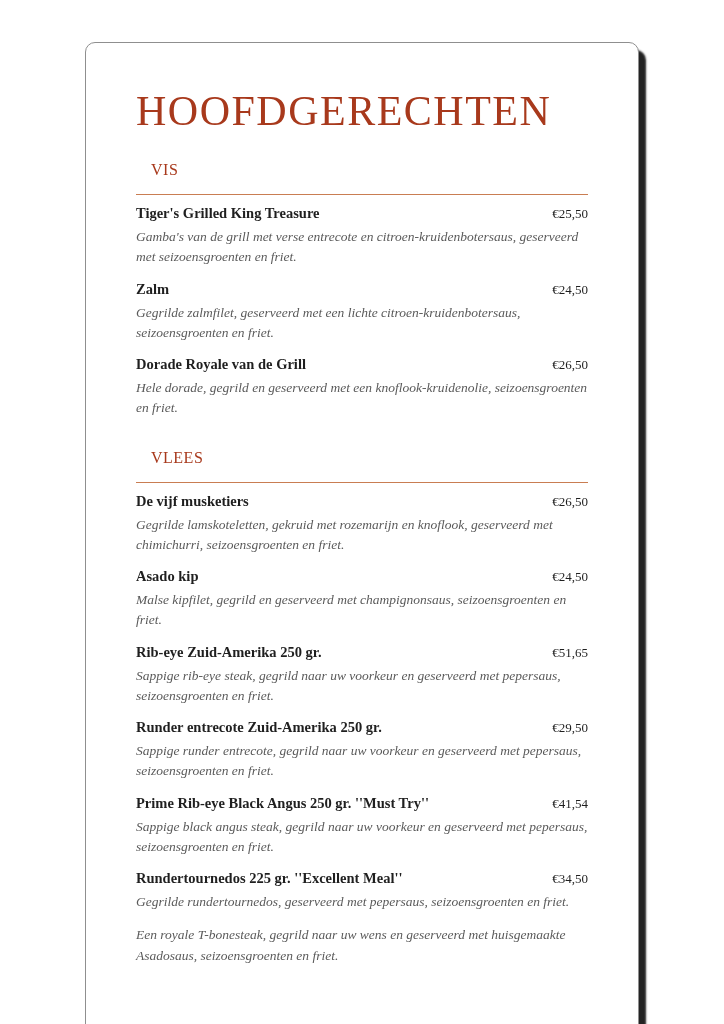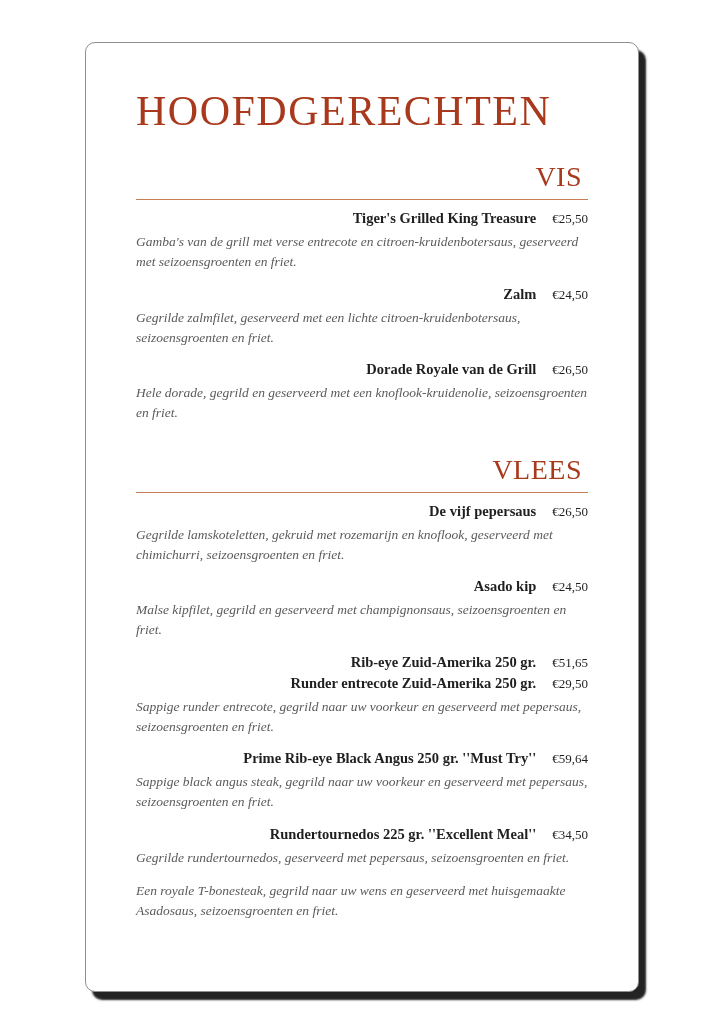--- a/index.html
+++ b/index.html
@@ -29,38 +29,37 @@
     margin:0 0 26px 0;
     font-size:42px;
     font-weight:400;
     letter-spacing:1.5px;
     color:var(--accent);
   }
   .menu-section{
     margin-bottom:30px;
   }
   .section-title{
-    margin:6px;
-    font-size:28px;
+    margin:15px;
+    font-size:16px;
     font-weight:400;
     letter-spacing:0.5px;
     color:var(--accent);
-    text-align:right;
   }
   .section-rule{
     border:none;
     border-top:1px solid var(--rule);
     margin:4px 0 10px 0;
   }
   .menu-item{
     margin-bottom:4px;
   }
   .item-row{
     display:flex;
-    justify-content:flex-end;
+    justify-content:space-between;
     align-items:baseline;
     gap:16px;
   }
   .item-name{
     font-size:14.5px;
     font-weight:700;
     color:var(--ink);
   }
   .item-price{
     font-size:13px;
@@ -112,53 +111,54 @@
       <p class="item-desc">Hele dorade, gegrild en geserveerd met een knoflook-kruidenolie, seizoensgroenten en friet.</p>
     </div>
   </section>
 
   <section class="menu-section">
     <h2 class="section-title">VLEES</h2>
     <hr class="section-rule">
 
     <div class="menu-item">
       <div class="item-row">
-        <span class="item-name">De vijf pepersaus</span>
+        <span class="item-name">De vijf musketiers</span>
         <span class="item-price">€26,50</span>
       </div>
       <p class="item-desc">Gegrilde lamskoteletten, gekruid met rozemarijn en knoflook, geserveerd met chimichurri, seizoensgroenten en friet.</p>
     </div>
 
     <div class="menu-item">
       <div class="item-row">
         <span class="item-name">Asado kip</span>
         <span class="item-price">€24,50</span>
       </div>
       <p class="item-desc">Malse kipfilet, gegrild en geserveerd met champignonsaus, seizoensgroenten en friet.</p>
     </div>
 
     <div class="menu-item">
       <div class="item-row">
         <span class="item-name">Rib-eye Zuid-Amerika 250 gr.</span>
         <span class="item-price">€51,65</span>
       </div>
+      <p class="item-desc">Sappige rib-eye steak, gegrild naar uw voorkeur en geserveerd met pepersaus, seizoensgroenten en friet.</p>
     </div>
 
     <div class="menu-item">
       <div class="item-row">
         <span class="item-name">Runder entrecote Zuid-Amerika 250 gr.</span>
         <span class="item-price">€29,50</span>
       </div>
       <p class="item-desc">Sappige runder entrecote, gegrild naar uw voorkeur en geserveerd met pepersaus, seizoensgroenten en friet.</p>
     </div>
 
     <div class="menu-item">
       <div class="item-row">
         <span class="item-name">Prime Rib-eye Black Angus 250 gr. ''Must Try''</span>
-        <span class="item-price">€59,64</span>
+        <span class="item-price">€41,54</span>
       </div>
       <p class="item-desc">Sappige black angus steak, gegrild naar uw voorkeur en geserveerd met pepersaus, seizoensgroenten en friet.</p>
     </div>
 
     <div class="menu-item">
       <div class="item-row">
         <span class="item-name">Rundertournedos 225 gr. ''Excellent Meal''</span>
         <span class="item-price">€34,50</span>
       </div>
       <p class="item-desc">Gegrilde rundertournedos, geserveerd met pepersaus, seizoensgroenten en friet.</p>

